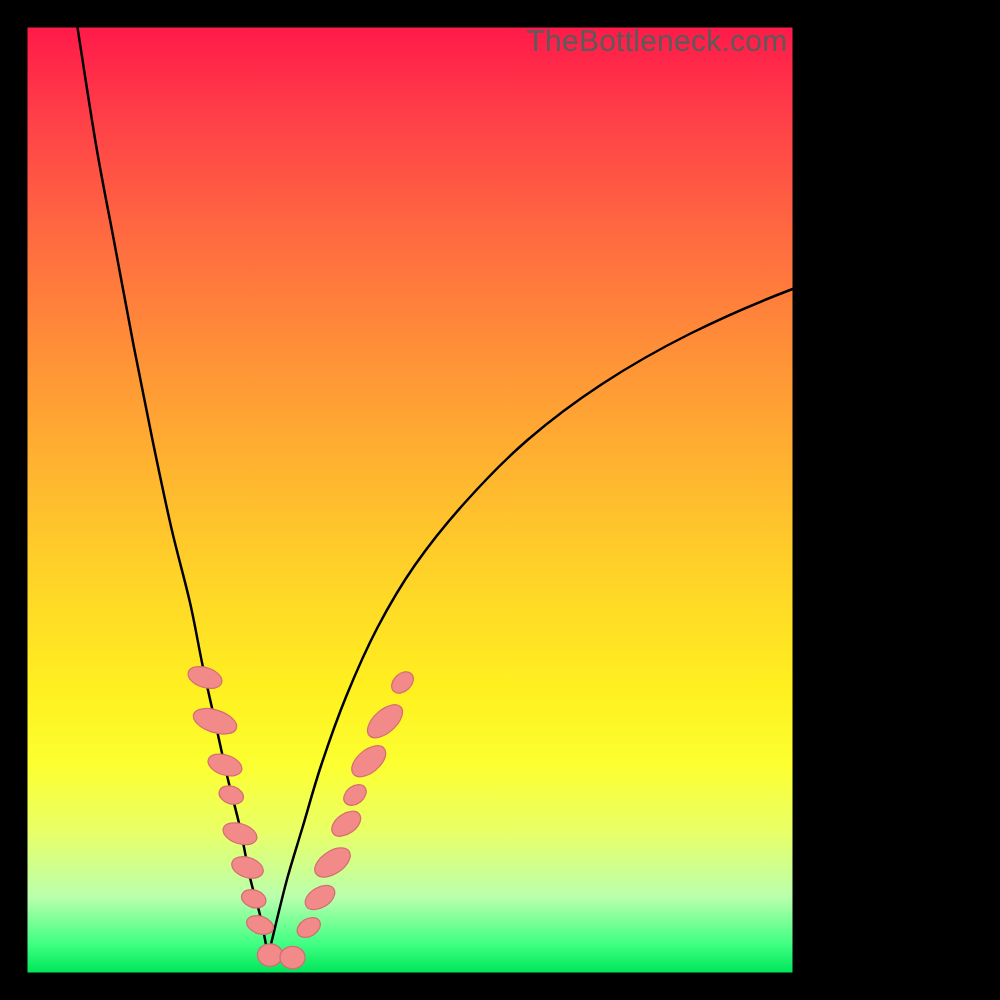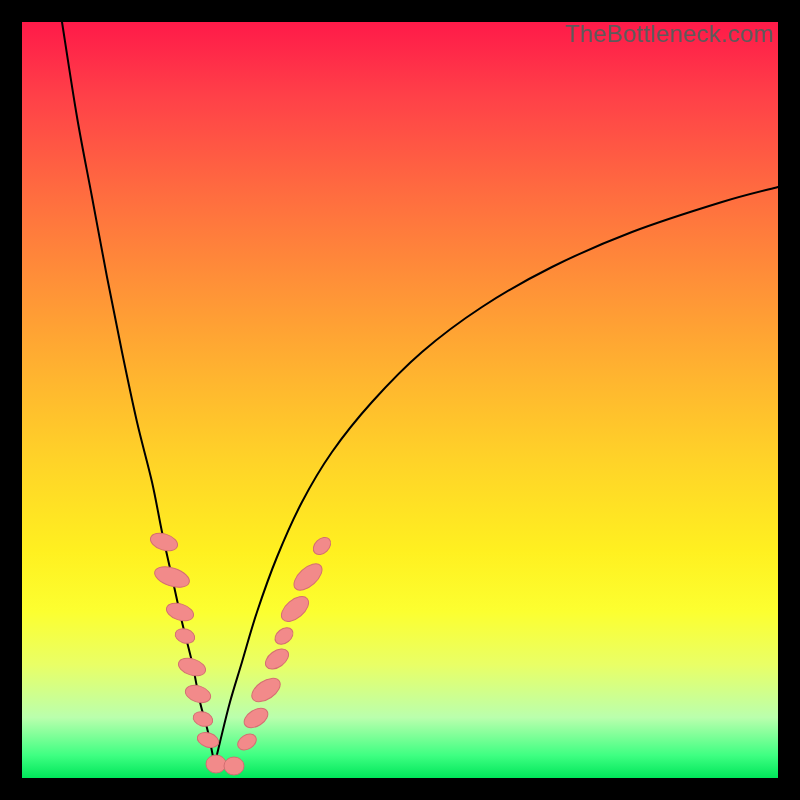--- a/index.html
+++ b/index.html
@@ -7,21 +7,21 @@
     padding: 0;
     width: 800px;
     height: 800px;
     background: #000;
     overflow: hidden;
   }
   .frame {
     position: absolute;
     left: 22px;
     top: 22px;
-    width: 756px;
+    width: 612px;
     height: 756px;
     background: linear-gradient(to bottom,
       #ff1a49 0%,
       #ff4148 10%,
       #ff6a40 22%,
       #ff8f38 34%,
       #ffb230 46%,
       #ffd328 58%,
       #fff020 70%,
       #fcff30 78%,

